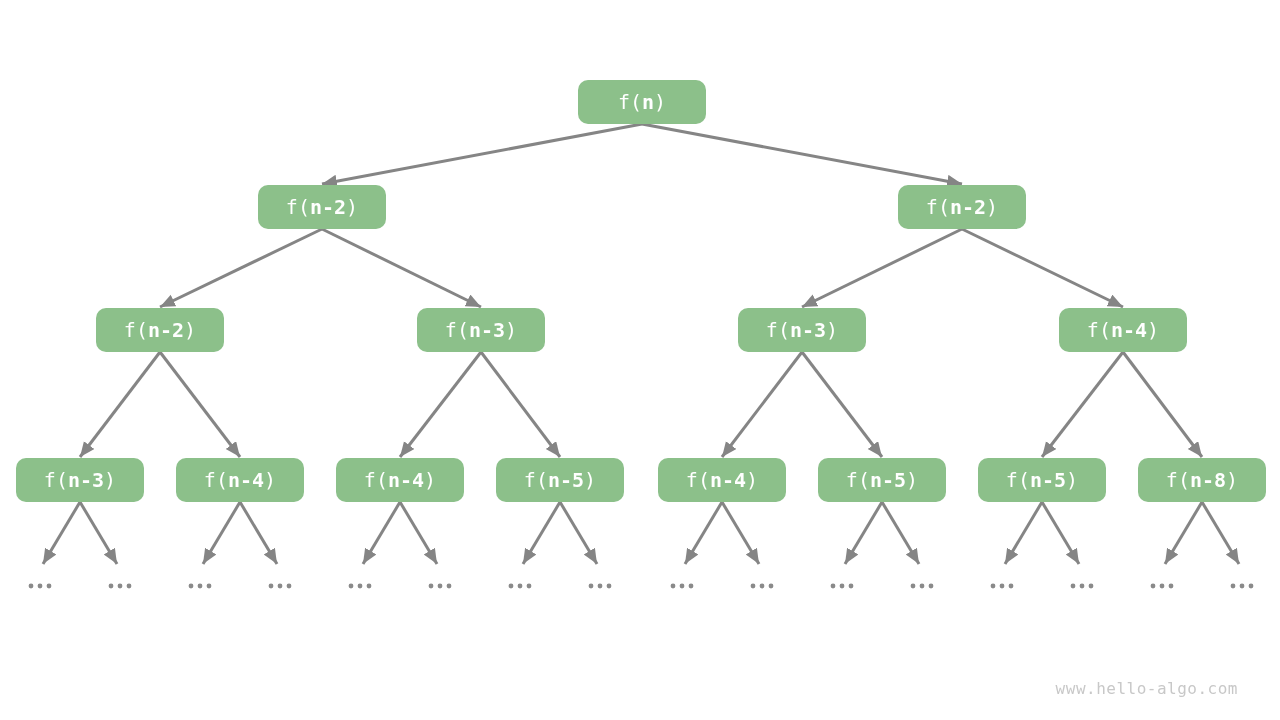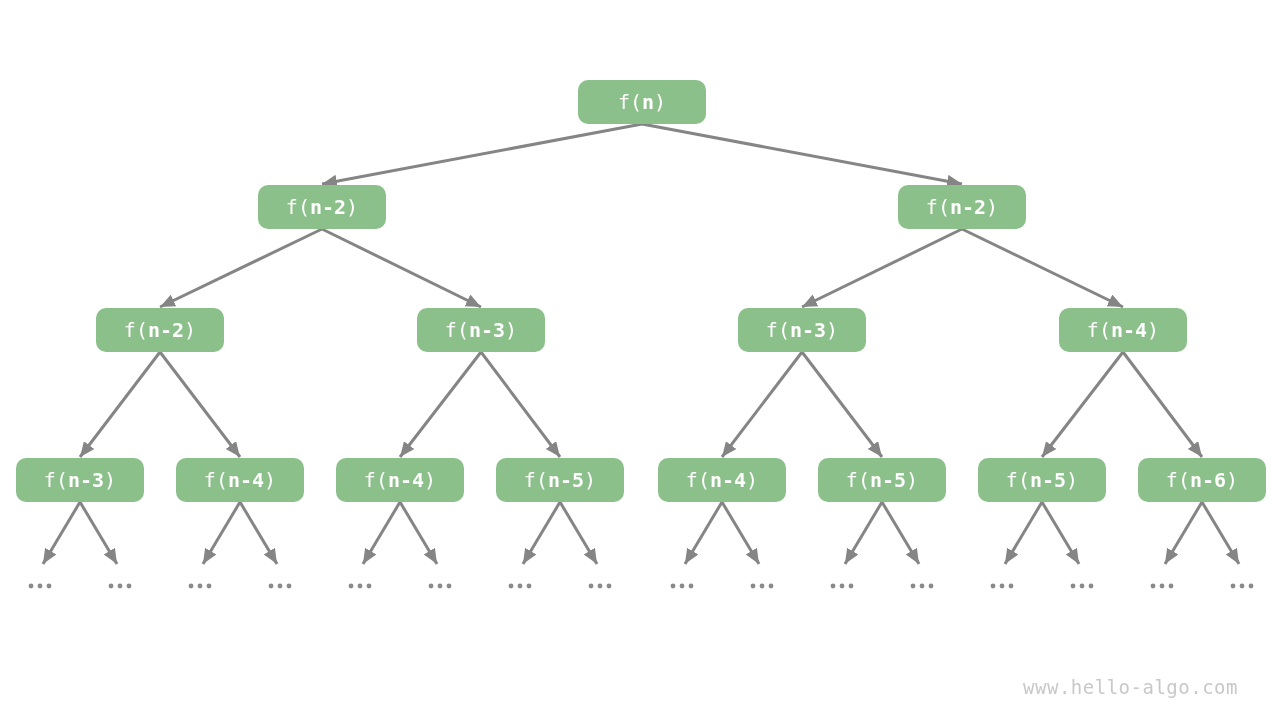--- a/index.html
+++ b/index.html
@@ -36,21 +36,21 @@
     transform: translate(-50%, -50%);
     white-space: pre;
   }
   .node .arg {
     font-weight: bold;
   }
   .watermark {
     position: absolute;
     right: 42px;
     bottom: 22px;
-    font-size: 19px;
+    font-size: 16px;
     letter-spacing: 0.5px;
   }
 </style>
 </head>
 <body>
 
 <div class="stage" style="background: rgb(255, 255, 255);">
 
   <svg class="edge-layer" width="1280" height="720" viewBox="0 0 1280 720" xmlns="http://www.w3.org/2000/svg">
     <defs>
@@ -182,17 +182,17 @@
       <div class="node" style="left: 481px; top: 330px; width: 128px; height: 44px; background: rgb(140, 192, 138); color: rgb(255, 255, 255);"><span class="pre">f(</span><span class="arg">n-3</span><span class="post">)</span></div>
       <div class="node" style="left: 802px; top: 330px; width: 128px; height: 44px; background: rgb(140, 192, 138); color: rgb(255, 255, 255);"><span class="pre">f(</span><span class="arg">n-3</span><span class="post">)</span></div>
       <div class="node" style="left: 1123px; top: 330px; width: 128px; height: 44px; background: rgb(140, 192, 138); color: rgb(255, 255, 255);"><span class="pre">f(</span><span class="arg">n-4</span><span class="post">)</span></div>
       <div class="node" style="left: 80px; top: 480px; width: 128px; height: 44px; background: rgb(140, 192, 138); color: rgb(255, 255, 255);"><span class="pre">f(</span><span class="arg">n-3</span><span class="post">)</span></div>
       <div class="node" style="left: 240px; top: 480px; width: 128px; height: 44px; background: rgb(140, 192, 138); color: rgb(255, 255, 255);"><span class="pre">f(</span><span class="arg">n-4</span><span class="post">)</span></div>
       <div class="node" style="left: 400px; top: 480px; width: 128px; height: 44px; background: rgb(140, 192, 138); color: rgb(255, 255, 255);"><span class="pre">f(</span><span class="arg">n-4</span><span class="post">)</span></div>
       <div class="node" style="left: 560px; top: 480px; width: 128px; height: 44px; background: rgb(140, 192, 138); color: rgb(255, 255, 255);"><span class="pre">f(</span><span class="arg">n-5</span><span class="post">)</span></div>
       <div class="node" style="left: 722px; top: 480px; width: 128px; height: 44px; background: rgb(140, 192, 138); color: rgb(255, 255, 255);"><span class="pre">f(</span><span class="arg">n-4</span><span class="post">)</span></div>
       <div class="node" style="left: 882px; top: 480px; width: 128px; height: 44px; background: rgb(140, 192, 138); color: rgb(255, 255, 255);"><span class="pre">f(</span><span class="arg">n-5</span><span class="post">)</span></div>
       <div class="node" style="left: 1042px; top: 480px; width: 128px; height: 44px; background: rgb(140, 192, 138); color: rgb(255, 255, 255);"><span class="pre">f(</span><span class="arg">n-5</span><span class="post">)</span></div>
-      <div class="node" style="left: 1202px; top: 480px; width: 128px; height: 44px; background: rgb(140, 192, 138); color: rgb(255, 255, 255);"><span class="pre">f(</span><span class="arg">n-6</span><span class="post">)</span></div>
+      <div class="node" style="left: 1202px; top: 480px; width: 128px; height: 44px; background: rgb(140, 192, 138); color: rgb(255, 255, 255);"><span class="pre">f(</span><span class="arg">n-8</span><span class="post">)</span></div>
     </div>
 
   <div class="watermark" style="color: rgb(200, 200, 200);">www.hello-algo.com</div>
 </div>
 
 </body></html>

